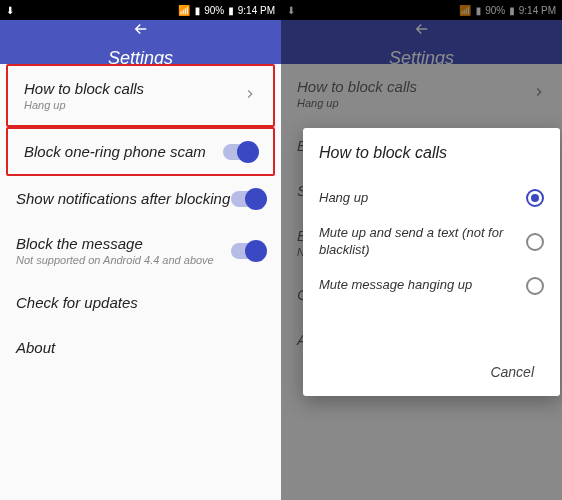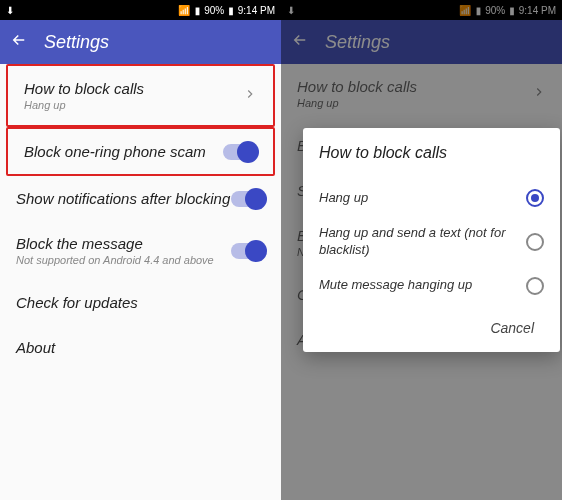--- a/index.html
+++ b/index.html
@@ -30,21 +30,22 @@
   }
   .statusbar .sb-left { display: flex; gap: 4px; align-items: center; }
   .statusbar .sb-right { margin-left: auto; display: flex; gap: 4px; align-items: center; }
   .appbar {
     height: 44px;
     background: #4a56bd;
     color: #fff;
     display: flex;
     align-items: center;
     padding: 0 10px;
-    gap: 16px;
+    gap: 6px;
+    flex-direction: column;
   }
   .appbar .back svg { width: 18px; height: 18px; stroke: #fff; }
   .appbar .title {
     font-style: italic;
     font-size: 18px;
   }
   .content {
     padding: 0;
   }
   .item {
@@ -144,20 +145,21 @@
   .dialog-actions {
     display: flex;
     justify-content: flex-end;
     margin-top: 8px;
   }
   .cancel-btn {
     font-size: 14px;
     font-style: italic;
     color: #444;
     padding: 8px 10px;
+    margin-top: 44px;
   }
   .dimmed .item .label,
   .dimmed .item .sub { color: rgba(0,0,0,0.6); }
 </style>
 </head>
 <body>
 
 <div class="screen">
   <div class="statusbar">
     <div class="sb-left">
@@ -297,21 +299,21 @@
   <div class="overlay"></div>
 
   <div class="dialog">
     <div class="dialog-title">How to block calls</div>
 
     <div class="radio-row">
       <div class="radio-label">Hang up</div>
       <div class="radio sel"></div>
     </div>
     <div class="radio-row">
-      <div class="radio-label">Hang up and send a text (not for blacklist)</div>
+      <div class="radio-label">Mute up and send a text (not for blacklist)</div>
       <div class="radio"></div>
     </div>
     <div class="radio-row">
       <div class="radio-label">Mute message hanging up</div>
       <div class="radio"></div>
     </div>
 
     <div class="dialog-actions">
       <div class="cancel-btn">Cancel</div>
     </div>

